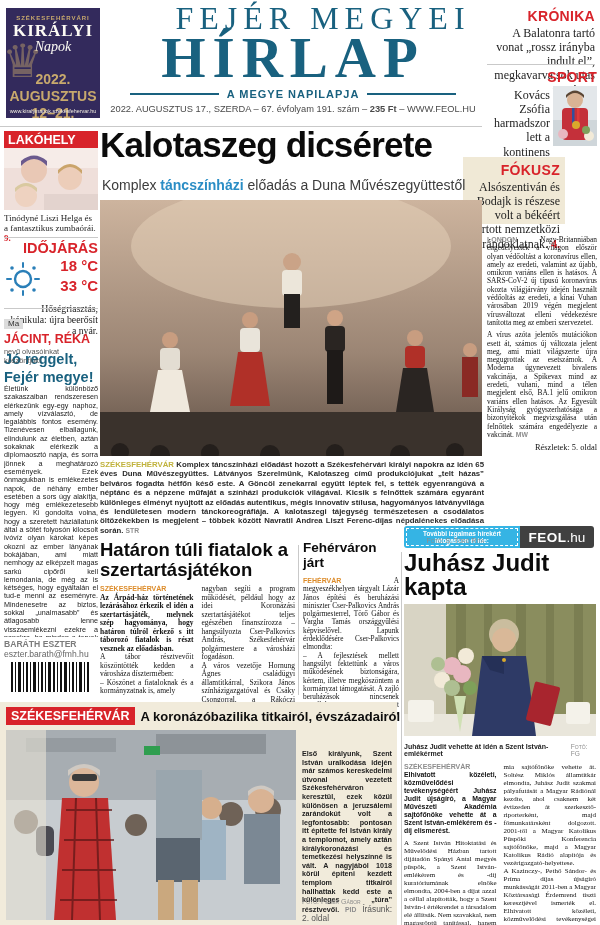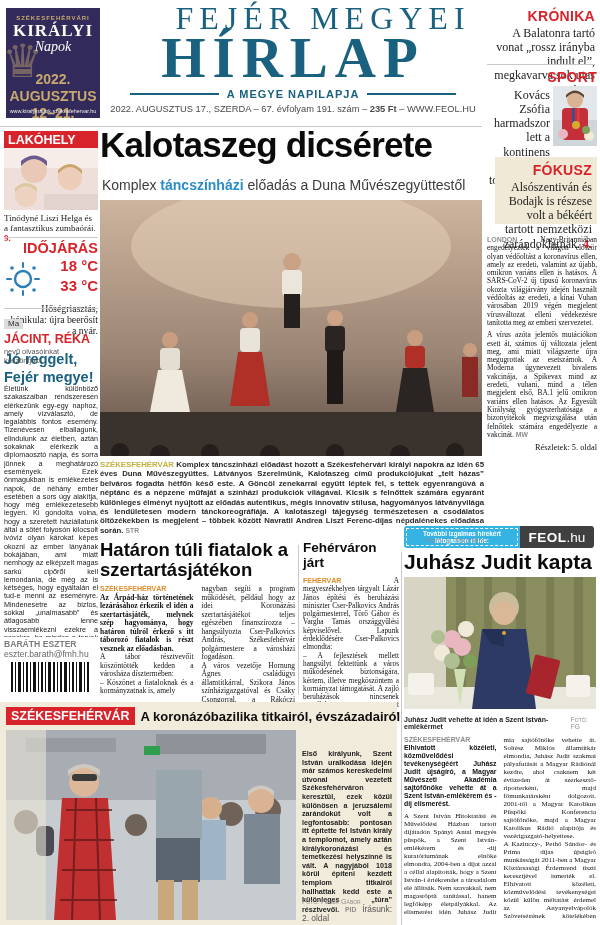--- a/index.html
+++ b/index.html
@@ -36,21 +36,21 @@
   
   .rail-label{color:#d8232a;font-weight:bold;font-size:14px;text-align:right;letter-spacing:.3px;}
   .rail-text{font-family:"Liberation Serif",serif;font-size:12px;line-height:1.18;color:#222;
              text-align:right;margin-top:2px;}
   #kronika{left:487px;top:8px;width:108px;}
   #rule-kronika{left:487px;top:64px;width:108px;height:1px;}
   #sport{left:485px;top:69px;width:112px;}
   .sport-row{display:flex;gap:3px;margin-top:1px;}
   .sport-row .rail-text{flex:1;}
   #sport-photo{width:44px;height:60px;flex:0 0 44px;}
-  #fokusz{left:495px;top:157px;width:102px;height:67px;background:#f0e9d6;padding:5px 5px 0 5px;}
+  #fokusz{left:463px;top:157px;width:102px;height:67px;background:#f0e9d6;padding:5px 5px 0 5px;}
   #vakcina{left:487px;top:229px;width:110px;height:292px;overflow:hidden;}
   .vak-title{font-size:16px;font-weight:bold;line-height:1.08;color:#0d0d0d;}
   .vak-body{font-family:"Liberation Serif",serif;font-size:7.4px;line-height:8.3px;margin-top:7px;}
   .vak-body p{margin:0 0 4px 0;}
   .loc-gray{font-family:"Liberation Sans",sans-serif;font-weight:bold;color:#8d8d8d;font-size:7px;}
   .loc-orange{font-family:"Liberation Sans",sans-serif;font-weight:bold;color:#dd8c2a;font-size:7px;}
   .sign{font-weight:bold;color:#8d8d8d;font-family:"Liberation Sans",sans-serif;font-size:6.8px;}
   .vak-details{text-align:right;font-size:8.4px;font-family:"Liberation Serif",serif;}
 
   #feol-banner{left:404px;top:526px;width:190px;height:22px;display:flex;cursor:default;}
@@ -121,21 +121,21 @@
   .strip-title{font-weight:bold;font-size:13px;color:#0d0d0d;white-space:nowrap;}
   #strip-photo{position:absolute;left:6px;top:28px;width:290px;height:190px;}
   #strip-text{position:absolute;left:302px;top:48px;width:90px;font-size:7.2px;line-height:8.6px;
               font-weight:bold;color:#222;}
   .strip-pid{color:#8d8d8d;font-size:6.8px;}
   .strip-more{color:#555;font-weight:normal;font-size:8.4px;}
   #strip-credit{position:absolute;left:302px;top:196px;font-variant:small-caps;color:#8d8d8d;font-size:7px;}
 
   
   #juhasz{left:404px;top:551px;width:192px;}
-  .j-title{font-size:21px;font-weight:bold;color:#0b0b0b;line-height:1;}
+  .j-title{font-size:24px;font-weight:bold;color:#0b0b0b;line-height:1;}
   #juhasz-photo{width:192px;height:132px;margin-top:5px;}
   .j-caption-row{display:flex;justify-content:space-between;align-items:baseline;margin-top:3px;}
   .j-caption{font-size:7px;font-weight:bold;color:#222;}
   .j-credit{font-variant:small-caps;color:#8d8d8d;font-size:6.6px;font-weight:normal;}
   .j-cols{display:flex;gap:7px;margin-top:6px;height:182px;overflow:hidden;}
   .j-col{flex:1;font-family:"Liberation Serif",serif;font-size:7px;line-height:8px;}
   .j-lead{font-family:"Liberation Sans",sans-serif;font-weight:bold;font-size:6.9px;line-height:8px;}
 </style>
 </head>
 <body>

